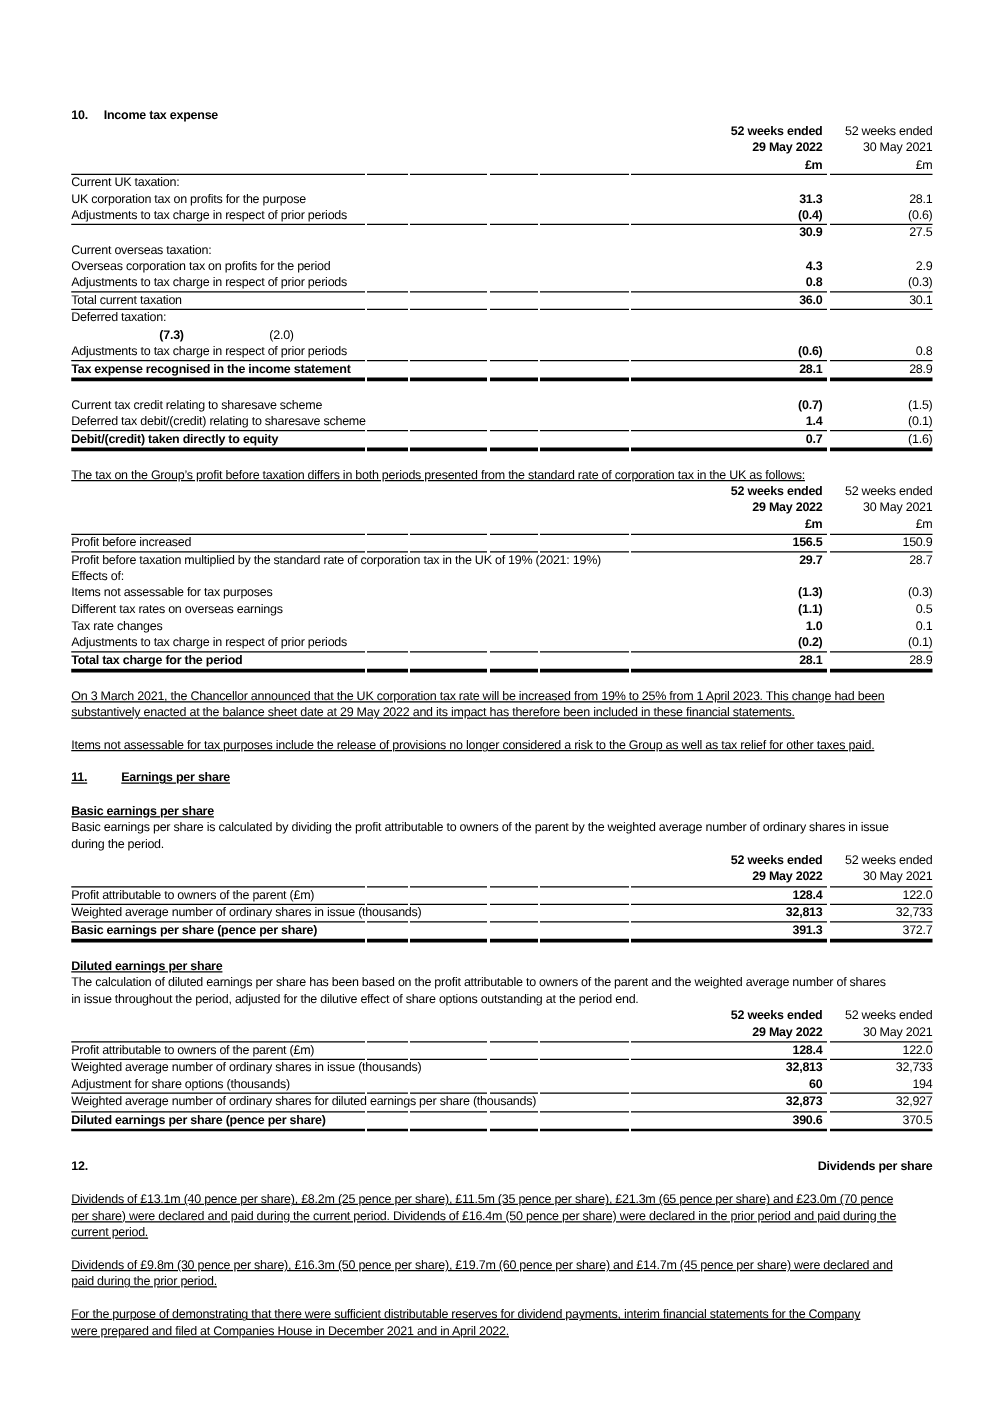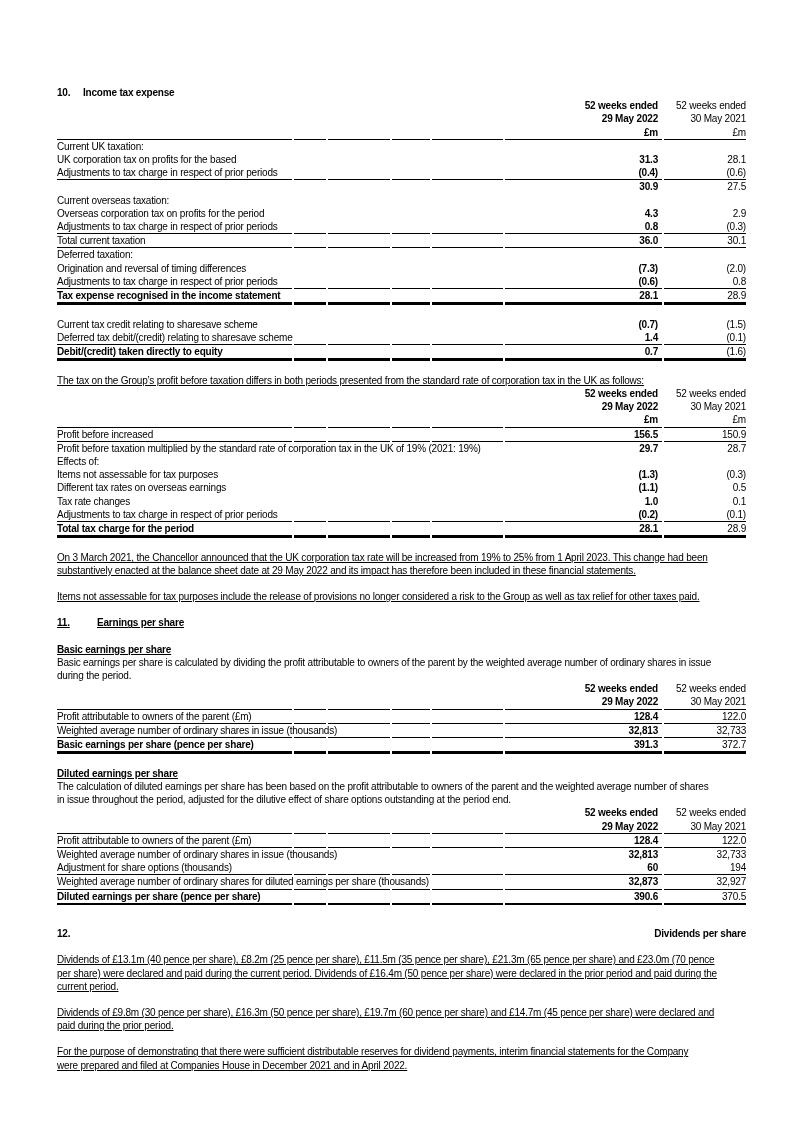--- a/index.html
+++ b/index.html
@@ -72,21 +72,21 @@
           <span class="v v21">£m</span>
         </div>
     </div>
     <div class="rule"></div>
     <div class="row">
         <span class="lbl">Current UK taxation:</span>
         <span class="v v22"></span>
         <span class="v v21"></span>
       </div>
     <div class="row">
-        <span class="lbl">UK corporation tax on profits for the based</span>
+        <span class="lbl">UK corporation tax on profits for the purpose</span>
         <span class="v v22">31.3</span>
         <span class="v v21">28.1</span>
       </div>
     <div class="row">
         <span class="lbl">Adjustments to tax charge in respect of prior periods</span>
         <span class="v v22">(0.4)</span>
         <span class="v v21">(0.6)</span>
       </div>
     <div class="rule"></div>
     <div class="row">
@@ -115,21 +115,20 @@
         <span class="v v22">36.0</span>
         <span class="v v21">30.1</span>
       </div>
     <div class="rule"></div>
     <div class="row">
         <span class="lbl">Deferred taxation:</span>
         <span class="v v22"></span>
         <span class="v v21"></span>
       </div>
     <div class="row">
-        <span class="lbl">Origination and reversal of timing differences</span>
         <span class="v v22">(7.3)</span>
         <span class="v v21">(2.0)</span>
       </div>
     <div class="row">
         <span class="lbl">Adjustments to tax charge in respect of prior periods</span>
         <span class="v v22">(0.6)</span>
         <span class="v v21">0.8</span>
       </div>
     <div class="rule"></div>
     <div class="row bold">

